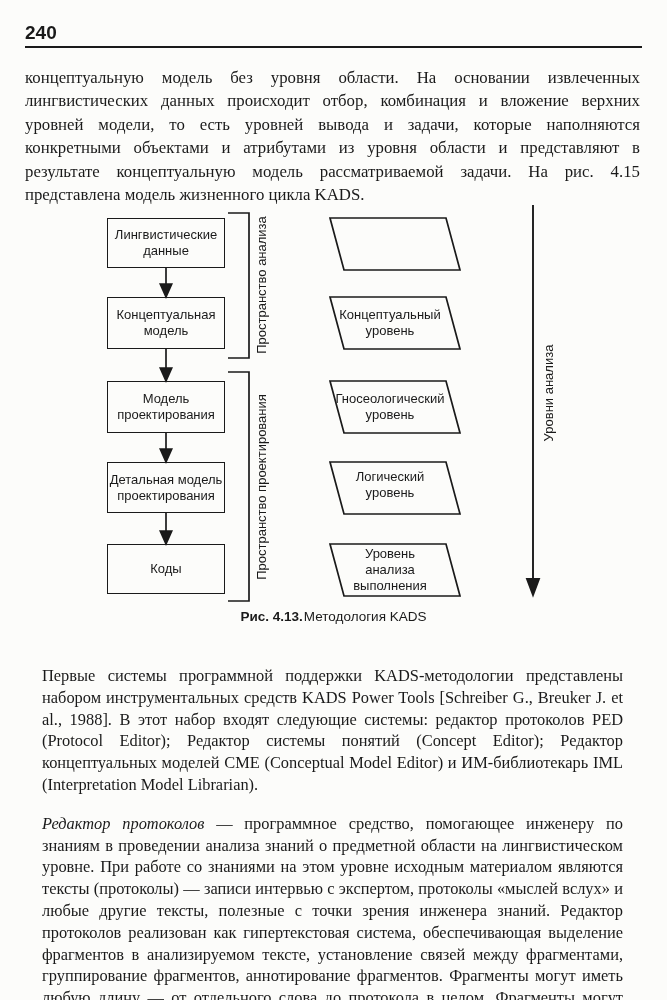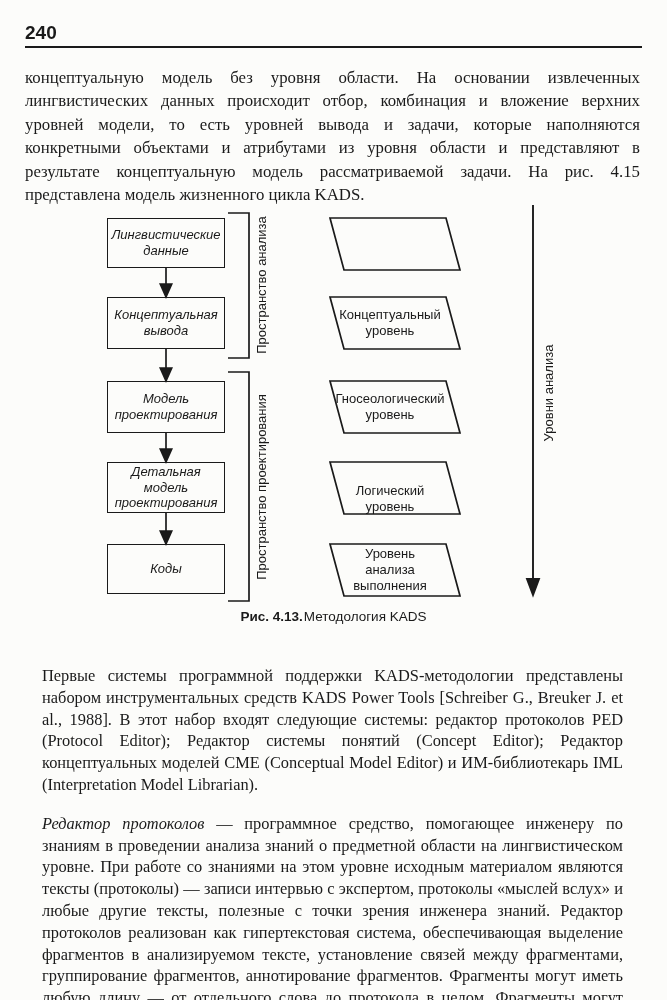--- a/index.html
+++ b/index.html
@@ -26,21 +26,21 @@
   .lower{font-size:16.4px;line-height:21.8px;}
   .lead-italic{font-style:italic;}
   
   .figure{position:absolute;left:0;top:205px;width:667px;height:445px;}
   .fig-svg{position:absolute;left:0;top:0;}
   .pbox{
     position:absolute;left:107px;width:118px;
     border:1.7px solid #1a1a1a;box-sizing:border-box;
     display:flex;align-items:center;justify-content:center;
     text-align:center;white-space:pre-line;
-    font-family:"Liberation Sans",sans-serif;font-size:13px;line-height:1.22;font-style:italic;
+    font-family:"Liberation Sans",sans-serif;font-size:13px;line-height:1.22;
   }
   .plabel{
     position:absolute;left:334px;width:112px;
     display:flex;align-items:center;justify-content:center;
     text-align:center;white-space:pre-line;
     font-family:"Liberation Sans",sans-serif;font-size:13px;line-height:1.22;
   }
   .vtext{
     position:absolute;white-space:nowrap;
     transform:translate(-50%,-50%) rotate(-90deg);
@@ -91,32 +91,32 @@
 
     <g stroke="#1a1a1a" stroke-width="1.9" fill="#1a1a1a">
       <line x1="533" y1="0" x2="533" y2="375"></line>
       <polygon points="533,390 527,374 539,374"></polygon>
     </g>
   </svg>
 
   <div class="pbox" style="top:13px;height:50px;">Лингвистические
 данные</div>
   <div class="pbox" style="top:92px;height:52px;">Концептуальная
-вывода</div>
+модель</div>
   <div class="pbox" style="top:176px;height:52px;">Модель
 проектирования</div>
   <div class="pbox" style="top:257px;height:51px;">Детальная модель
 проектирования</div>
   <div class="pbox" style="top:339px;height:50px;">Коды</div>
 
   <div class="plabel" style="top:92px;height:52px;">Концептуальный
 уровень</div>
   <div class="plabel" style="top:176px;height:52px;">Гносеологический
 уровень</div>
-  <div class="plabel" style="top:268px;height:52px;">Логический
+  <div class="plabel" style="top:254px;height:52px;">Логический
 уровень</div>
   <div class="plabel" style="top:339px;height:52px;">Уровень
 анализа
 выполнения</div>
 
   <div class="vtext" style="left:261px;top:80px;">Пространство анализа</div>
   <div class="vtext" style="left:261px;top:282px;">Пространство проектирования</div>
   <div class="vtext" style="left:548px;top:188px;">Уровни анализа</div>
 
   <div class="caption">

